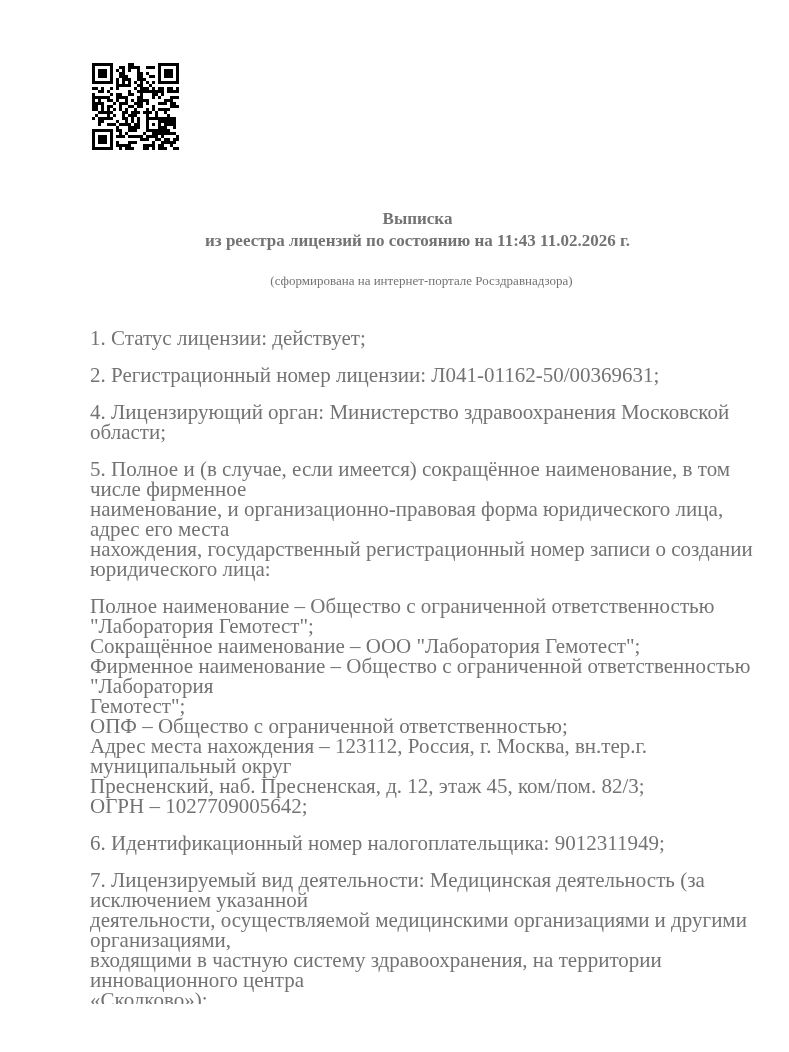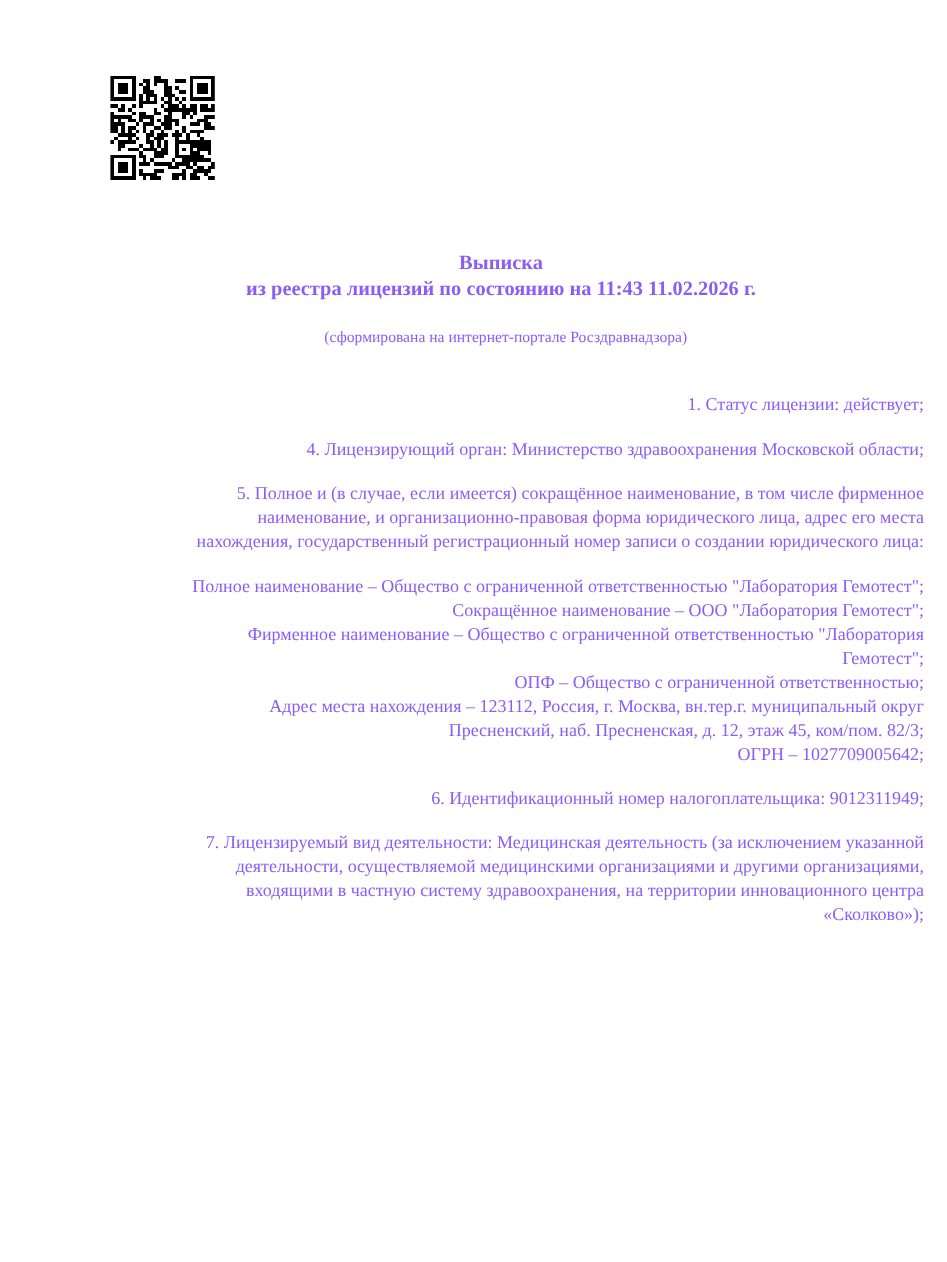--- a/index.html
+++ b/index.html
@@ -6,21 +6,21 @@
     margin: 0;
     padding: 0;
     background: #ffffff;
   }
   .page {
     position: relative;
     width: 789px;
     height: 1004px;
     background: #ffffff;
     font-family: "Liberation Serif", "DejaVu Serif", serif;
-    color: #8b5cf6;
+    color: #737373;
     overflow: hidden;
   }
   .qr {
     position: absolute;
     left: 92px;
     top: 63px;
     width: 87px;
     height: 87px;
   }
   .qr svg { display: block; }
@@ -42,23 +42,22 @@
     width: 663px;
     text-align: center;
     font-size: 13px;
     line-height: 16px;
   }
   .body-text {
     position: absolute;
     left: 90px;
     top: 328px;
     width: 680px;
-    font-size: 15px;
+    font-size: 21px;
     line-height: 20px;
-    text-align: right;
   }
   .para {
     margin: 0 0 17px 0;
     white-space: pre-line;
   }
 </style>
 </head>
 <body>
 
 <div class="page">
@@ -500,20 +499,21 @@
       </svg>
     </div>
 
   <div class="title-block"><span>Выписка</span>
 <span>из реестра лицензий по состоянию на 11:43 11.02.2026 г.</span></div>
 
   <div class="subtitle">(сформирована на интернет-портале Росздравнадзора)</div>
 
   <div class="body-text">
     <div class="para">1. Статус лицензии: действует;</div>
+    <div class="para">2. Регистрационный номер лицензии: Л041-01162-50/00369631;</div>
     <div class="para">4. Лицензирующий орган: Министерство здравоохранения Московской области;</div>
     <div class="para">5. Полное и (в случае, если имеется) сокращённое наименование, в том числе фирменное
 наименование, и организационно-правовая форма юридического лица, адрес его места
 нахождения, государственный регистрационный номер записи о создании юридического лица:</div>
     <div class="para">Полное наименование – Общество с ограниченной ответственностью "Лаборатория Гемотест";
 Сокращённое наименование – ООО "Лаборатория Гемотест";
 Фирменное наименование – Общество с ограниченной ответственностью "Лаборатория
 Гемотест";
 ОПФ – Общество с ограниченной ответственностью;
 Адрес места нахождения – 123112, Россия, г. Москва, вн.тер.г. муниципальный округ

